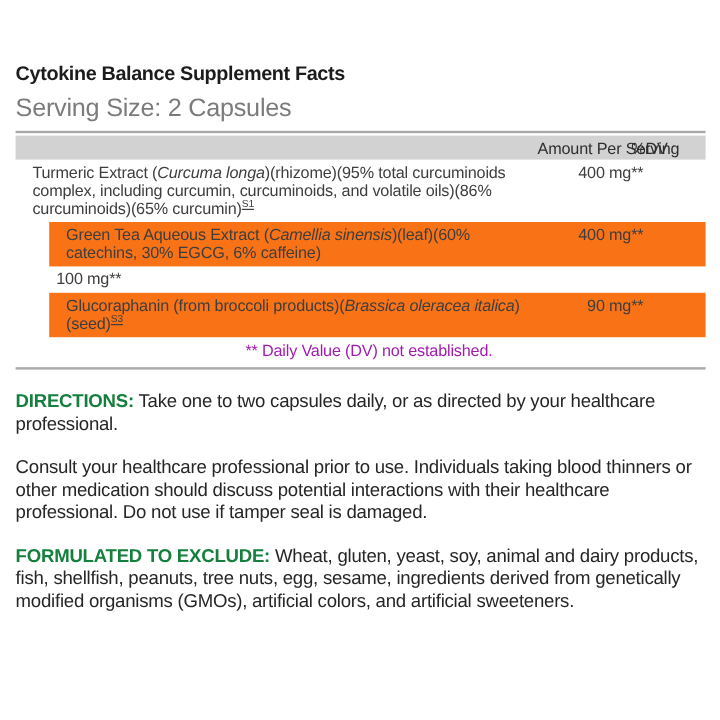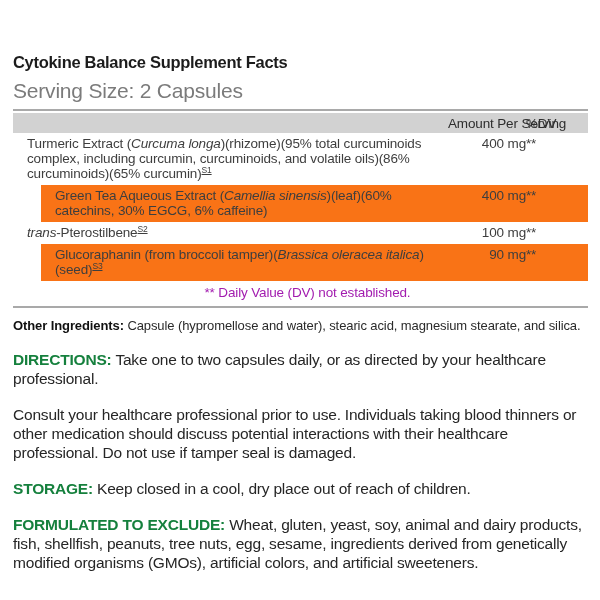--- a/index.html
+++ b/index.html
@@ -75,36 +75,33 @@
           <div class="name-col"><span>Turmeric Extract (</span><i>Curcuma longa</i><span>)(rhizome)(95% total curcuminoids complex, including curcumin, curcuminoids, and volatile oils)(86% curcuminoids)(65% curcumin)</span><sup>S1</sup></div>
           <div class="amount-col">400 mg</div>
           <div class="dv-col">**</div>
         </div>
         <div class="row shaded">
           <div class="name-col"><span>Green Tea Aqueous Extract (</span><i>Camellia sinensis</i><span>)(leaf)(60% catechins, 30% EGCG, 6% caffeine)</span></div>
           <div class="amount-col">400 mg</div>
           <div class="dv-col">**</div>
         </div>
         <div class="row">
-          <div class="name-col"><i>trans</i><span>-Pterostilbene</span><sup>S2</sup></div>
           <div class="amount-col">100 mg</div>
           <div class="dv-col">**</div>
         </div>
         <div class="row shaded">
-          <div class="name-col"><span>Glucoraphanin (from broccoli tamper)(</span><i>Brassica oleracea italica</i><span>)(seed)</span><sup>S3</sup></div>
+          <div class="name-col"><span>Glucoraphanin (from broccoli products)(</span><i>Brassica oleracea italica</i><span>)(seed)</span><sup>S3</sup></div>
           <div class="amount-col">90 mg</div>
           <div class="dv-col">**</div>
         </div>
       </div>
     <div class="footnote">** Daily Value (DV) not established.</div>
   </div>
 
-  <p class="other"><b>Other Ingredients:</b> <span>Capsule (hypromellose and water), stearic acid, magnesium stearate, and silica.</span></p>
 
   <p class="body-para"><b>DIRECTIONS:</b> <span>Take one to two capsules daily, or as directed by your healthcare professional.</span></p>
 
   <p class="body-para">Consult your healthcare professional prior to use. Individuals taking blood thinners or other medication should discuss potential interactions with their healthcare professional. Do not use if tamper seal is damaged.</p>
 
-  <p class="body-para"><b>STORAGE:</b> <span>Keep closed in a cool, dry place out of reach of children.</span></p>
 
   <p class="body-para"><b>FORMULATED TO EXCLUDE:</b> <span>Wheat, gluten, yeast, soy, animal and dairy products, fish, shellfish, peanuts, tree nuts, egg, sesame, ingredients derived from genetically modified organisms (GMOs), artificial colors, and artificial sweeteners.</span></p>
 
 </div>
 
 </body></html>

